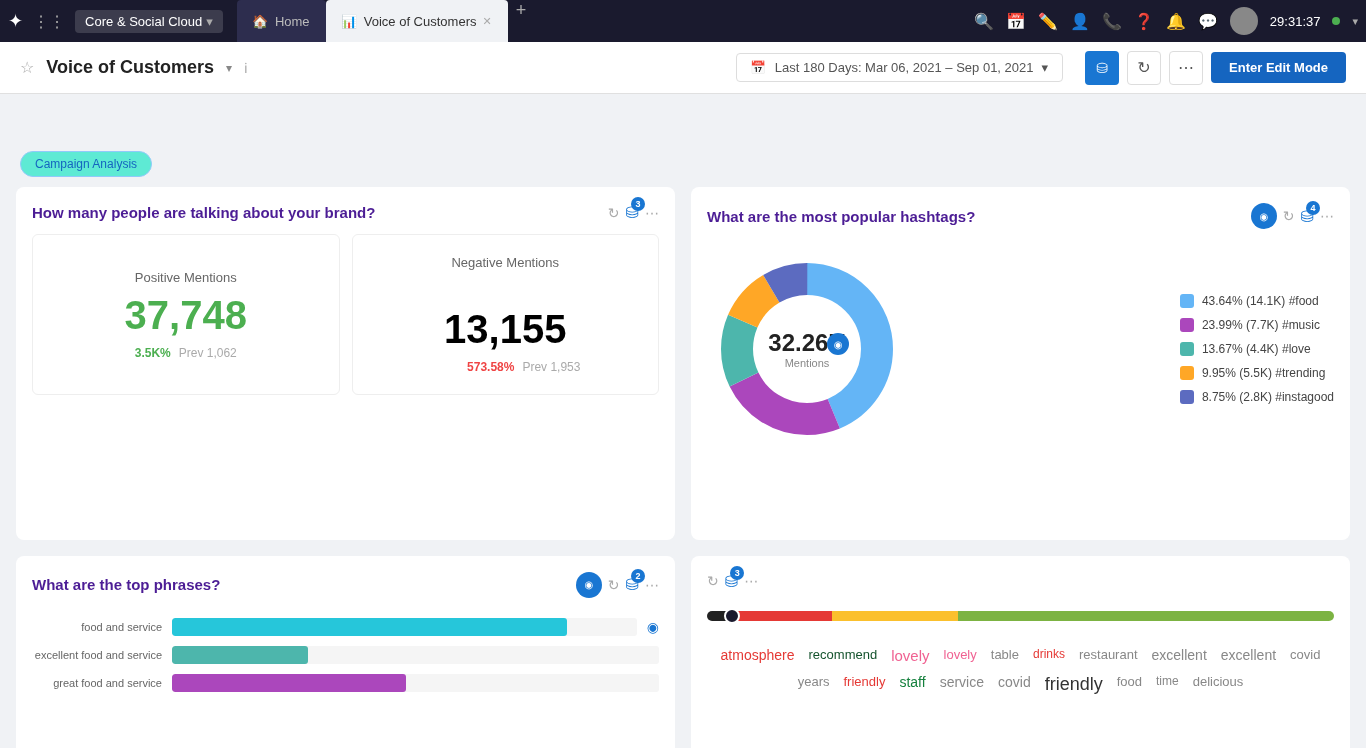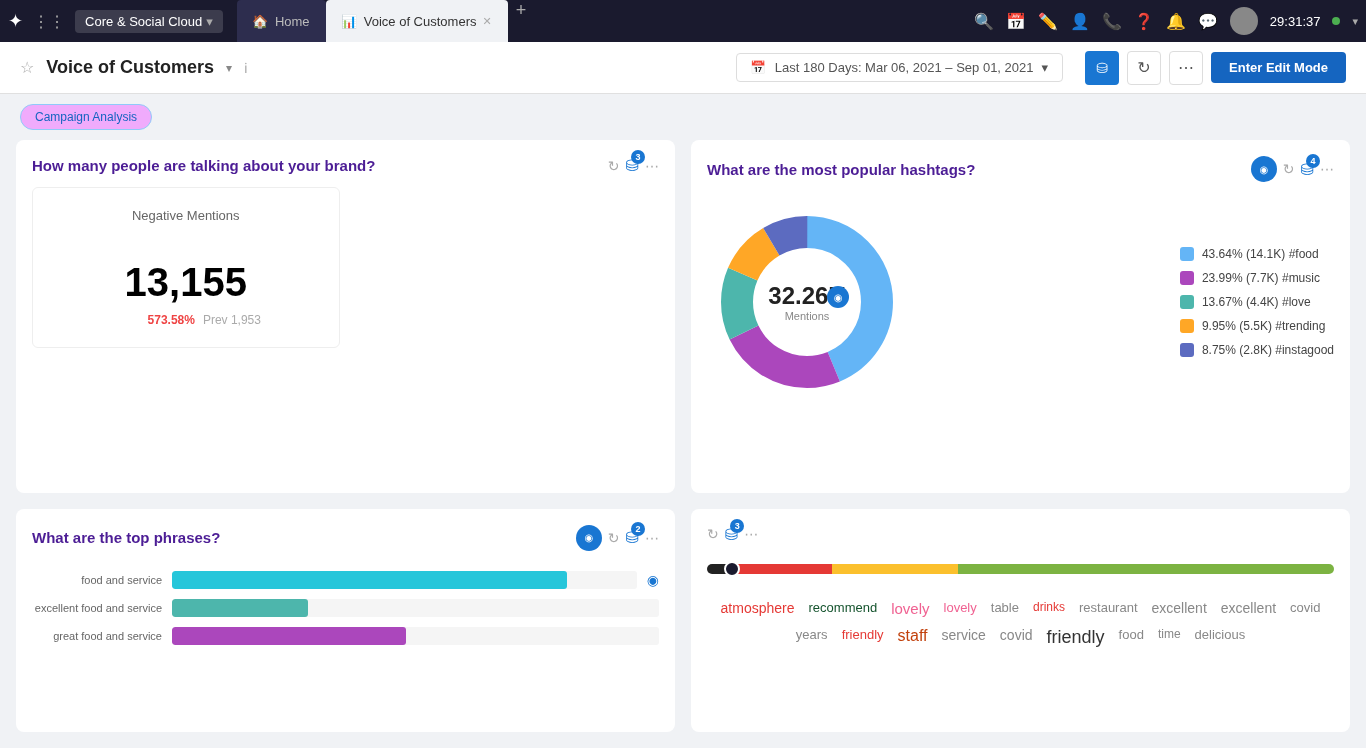--- a/index.html
+++ b/index.html
@@ -54,21 +54,21 @@
       background: #1565c0; color: white; border: none; border-radius: 4px;
       padding: 8px 18px; font-size: 13px; font-weight: 600; cursor: pointer;
     }
 
     
     .filter-tabs { padding: 10px 20px; display: flex; gap: 8px; }
     .filter-tab {
       padding: 5px 14px; border-radius: 20px; font-size: 12px; cursor: pointer;
       border: 1px solid transparent;
     }
-    .filter-tab.active { background: #f0abfc; color: #1565c0; border-color: #90caf9; }
+    .filter-tab.active { background: #5eead4; color: #1565c0; border-color: #90caf9; margin-top: 47px; }
 
     
     .main-content { display: grid; grid-template-columns: 1fr 1fr; gap: 16px; padding: 0 16px 16px; height: calc(748px - 42px - 52px - 46px); }
 
     
     .card { background: white; border-radius: 8px; padding: 16px; position: relative; overflow: hidden; }
     .card-header { display: flex; align-items: center; margin-bottom: 12px; }
     .card-title { font-size: 15px; font-weight: 600; color: #4c1d95; flex: 1; }
     .card-actions { display: flex; align-items: center; gap: 6px; }
     .card-action-btn { background: none; border: none; color: #aaa; cursor: pointer; font-size: 14px; }
@@ -196,20 +196,28 @@
         <button class="card-action-btn">↻</button>
         <span style="position:relative;display:inline-flex;align-items:center;">
           <button class="card-action-btn" style="color:#1976d2;font-size:16px;">⛁</button>
           <span style="position:absolute;top:-6px;right:-6px;background:#1976d2;color:white;font-size:9px;width:14px;height:14px;border-radius:50%;display:flex;align-items:center;justify-content:center;font-weight:700;">3</span>
         </span>
         <button class="card-action-btn">⋯</button>
       </div>
     </div>
     <div class="mentions-grid">
       <div class="mention-box">
+        <span class="mention-label">Positive Mentions</span>
+        <span class="mention-value positive">37,748</span>
+        <div class="mention-stats">
+          <span class="mention-pct positive">3.5K%</span>
+          <span class="mention-prev">Prev 1,062</span>
+        </div>
+      </div>
+      <div class="mention-box">
         <span class="mention-label">Negative Mentions</span>
         <span class="mention-value negative">13,155</span>
         <div class="mention-stats">
           <span class="mention-pct negative">573.58%</span>
           <span class="mention-prev">Prev 1,953</span>
         </div>
       </div>
     </div>
   </div>
 
@@ -333,21 +341,21 @@
           <span style="font-size: 15px; color: rgb(240, 98, 146); cursor: pointer; padding: 2px 4px;">lovely</span>
           <span style="font-size: 13px; color: rgb(240, 98, 146); cursor: pointer; padding: 2px 4px;">lovely</span>
           <span style="font-size: 13px; color: rgb(136, 136, 136); cursor: pointer; padding: 2px 4px;">table</span>
           <span style="font-size: 12px; color: rgb(229, 57, 53); cursor: pointer; padding: 2px 4px;">drinks</span>
           <span style="font-size: 13px; color: rgb(136, 136, 136); cursor: pointer; padding: 2px 4px;">restaurant</span>
           <span style="font-size: 14px; color: rgb(136, 136, 136); cursor: pointer; padding: 2px 4px;">excellent</span>
           <span style="font-size: 14px; color: rgb(136, 136, 136); cursor: pointer; padding: 2px 4px;">excellent</span>
           <span style="font-size: 13px; color: rgb(136, 136, 136); cursor: pointer; padding: 2px 4px;">covid</span>
           <span style="font-size: 13px; color: rgb(136, 136, 136); cursor: pointer; padding: 2px 4px;">years</span>
           <span style="font-size: 13px; color: rgb(229, 57, 53); cursor: pointer; padding: 2px 4px;">friendly</span>
-          <span style="font-size: 16px; color: #c2410c; cursor: pointer; padding: 2px 4px;">staff</span>
+          <span style="font-size: 14px; color: #15803d; cursor: pointer; padding: 2px 4px;">staff</span>
           <span style="font-size: 14px; color: rgb(136, 136, 136); cursor: pointer; padding: 2px 4px;">service</span>
           <span style="font-size: 14px; color: rgb(136, 136, 136); cursor: pointer; padding: 2px 4px;">covid</span>
           <span style="font-size: 18px; color: rgb(51, 51, 51); cursor: pointer; padding: 2px 4px;">friendly</span>
           <span style="font-size: 13px; color: rgb(136, 136, 136); cursor: pointer; padding: 2px 4px;">food</span>
           <span style="font-size: 12px; color: rgb(136, 136, 136); cursor: pointer; padding: 2px 4px;">time</span>
           <span style="font-size: 13px; color: rgb(136, 136, 136); cursor: pointer; padding: 2px 4px;">delicious</span>
         </div>
     </div>
   </div>
 

